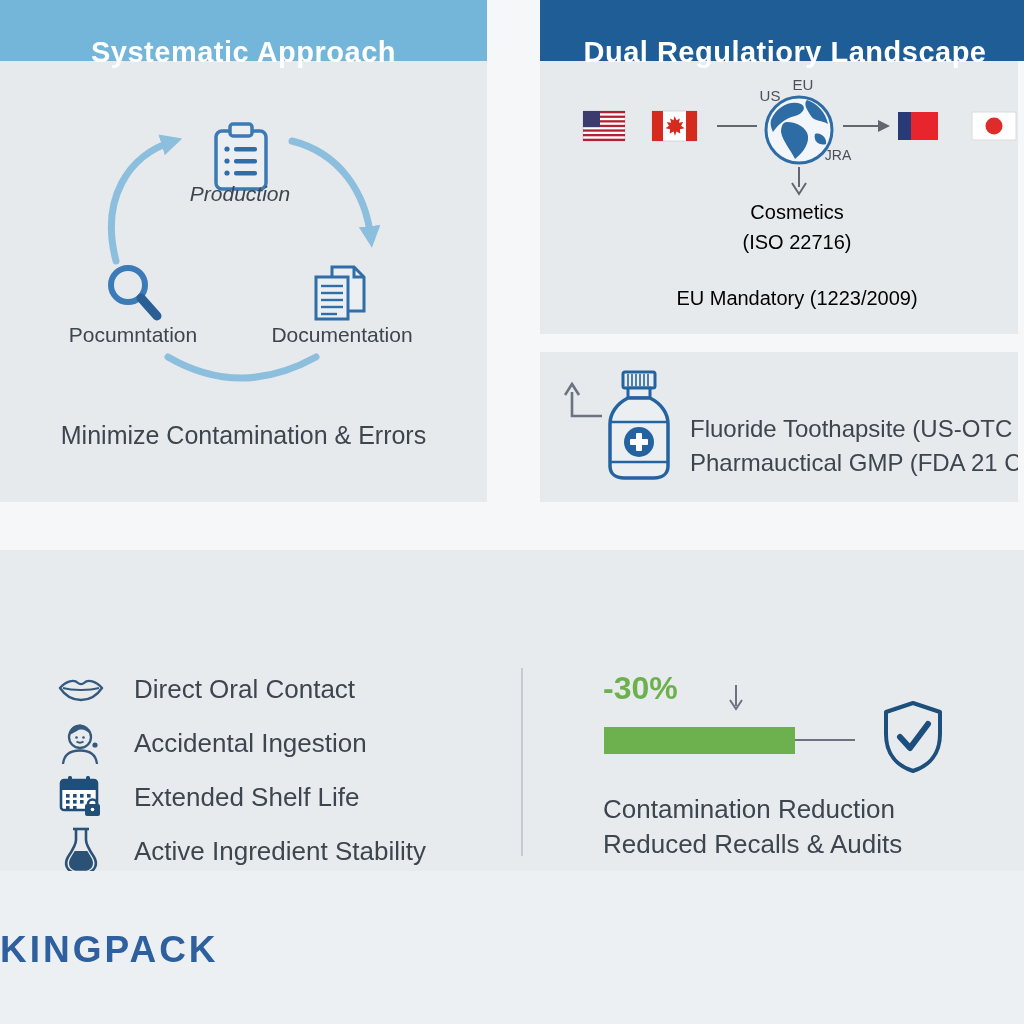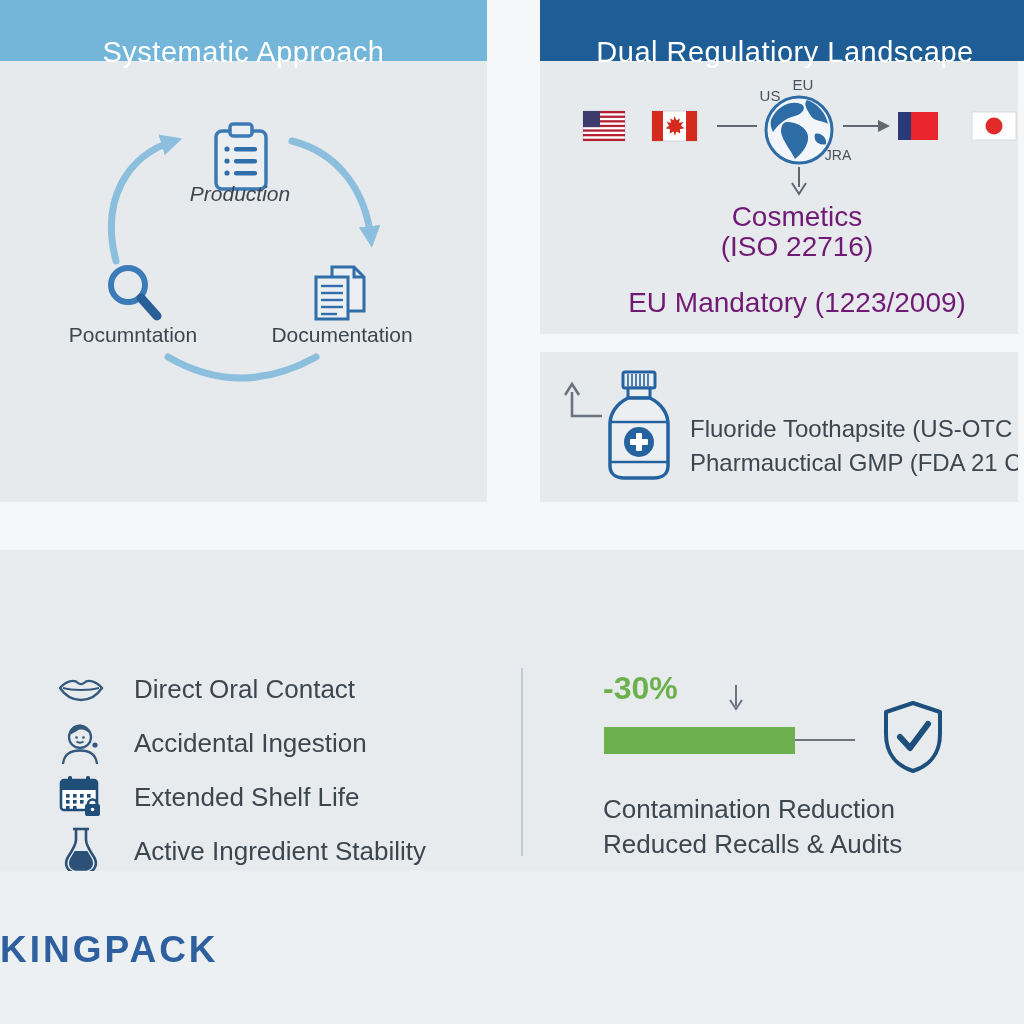--- a/index.html
+++ b/index.html
@@ -14,33 +14,33 @@
   .panel{position:absolute;background:#e7eaed;}
   .panel-systematic{left:0;top:0;width:487px;height:502px;}
   .panel-regulatory{left:540px;top:0;width:478px;height:334px;}
   .panel-otc{left:540px;top:352px;width:478px;height:150px;overflow:hidden;}
   .panel-risk{left:0;top:550px;width:1024px;height:321px;background:#e8ebee;}
   .footer{position:absolute;left:0;top:871px;width:1024px;height:153px;background:#edf0f2;}
 
   .hd{position:absolute;left:0;top:0;width:100%;height:61px;display:flex;align-items:center;justify-content:center;}
   .hd-light{background:#74b6d9;}
   .hd-dark{background:#1e5d95;padding-left:6px;}
-  .hd-title{color:#ffffff;font-size:29px;font-weight:normal;letter-spacing:.5px;margin-top:43px;}
+  .hd-title{color:#ffffff;font-size:29px;font-weight:bold;letter-spacing:.5px;margin-top:43px;}
 
   .panel-body{position:absolute;left:0;top:61px;right:0;bottom:0;}
 
   .cycle-svg{position:absolute;left:0;top:0;}
   .node-label{position:absolute;font-size:21px;color:#3d454e;text-align:center;}
   .lbl-production{left:140px;top:121px;width:200px;font-style:italic;}
   .lbl-pocumntation{left:33px;top:262px;width:200px;}
   .lbl-documentation{left:242px;top:262px;width:200px;}
   .cycle-caption{position:absolute;left:0;top:360px;width:100%;text-align:center;font-size:25px;color:#3d454e;}
 
   .reg-svg{position:absolute;left:0;top:0;}
-  .reg-text{position:absolute;left:0;width:100%;box-sizing:border-box;padding-left:36px;text-align:center;font-size:28px;color:#701a75;}
+  .reg-text{position:absolute;left:0;width:100%;box-sizing:border-box;padding-left:36px;text-align:center;font-size:20px;color:#000000;}
   .reg-cosmetics1{top:140px;}
   .reg-cosmetics2{top:170px;}
   .reg-eu{top:226px;}
 
   .otc-arrow{position:absolute;left:24px;top:30px;}
   .otc-bottle{position:absolute;left:66px;top:18px;}
   .otc-text{position:absolute;left:150px;top:60px;font-size:24px;line-height:34px;white-space:nowrap;color:#3d454e;}
 
   .risk-title{position:absolute;left:0;top:42px;width:100%;text-align:center;font-size:29px;font-weight:bold;color:#1c3c5e;}
   .factors{position:absolute;left:58px;top:112px;}
@@ -102,20 +102,21 @@
               <line x1="9" y1="28" x2="31" y2="28"></line>
             <line x1="9" y1="35" x2="31" y2="35"></line>
               <line x1="9" y1="42" x2="31" y2="42"></line>
             <line x1="9" y1="49" x2="25" y2="49"></line>
           </g>
         </g>
       </svg>
       <span class="node-label lbl-production">Production</span>
       <span class="node-label lbl-pocumntation">Pocumntation</span>
       <span class="node-label lbl-documentation">Documentation</span>
+      <div class="cycle-caption">Minimize Contamination &amp; Errors</div>
     </div>
   </section>
 
   <section class="panel panel-regulatory">
     <header class="hd hd-dark">
       <div class="hd-title">Dual Regulatiory Landscape</div>
     </header>
     <div class="panel-body">
       <svg class="reg-svg" width="478" height="140" viewBox="0 0 478 140">
         <g transform="translate(43,50)">

